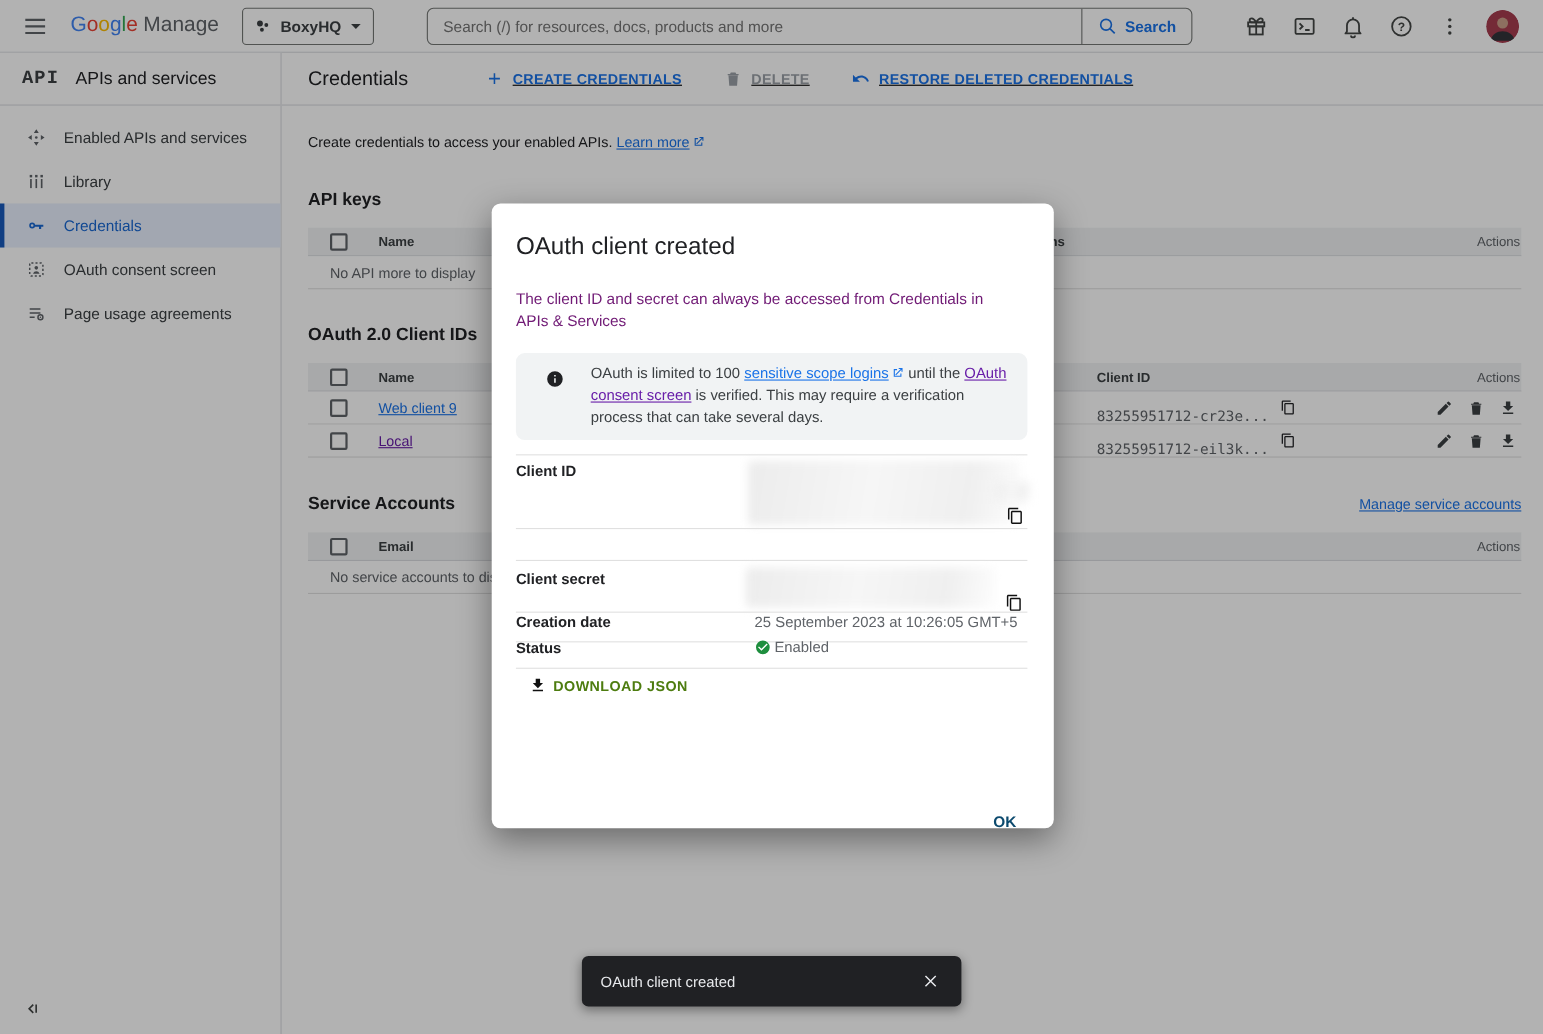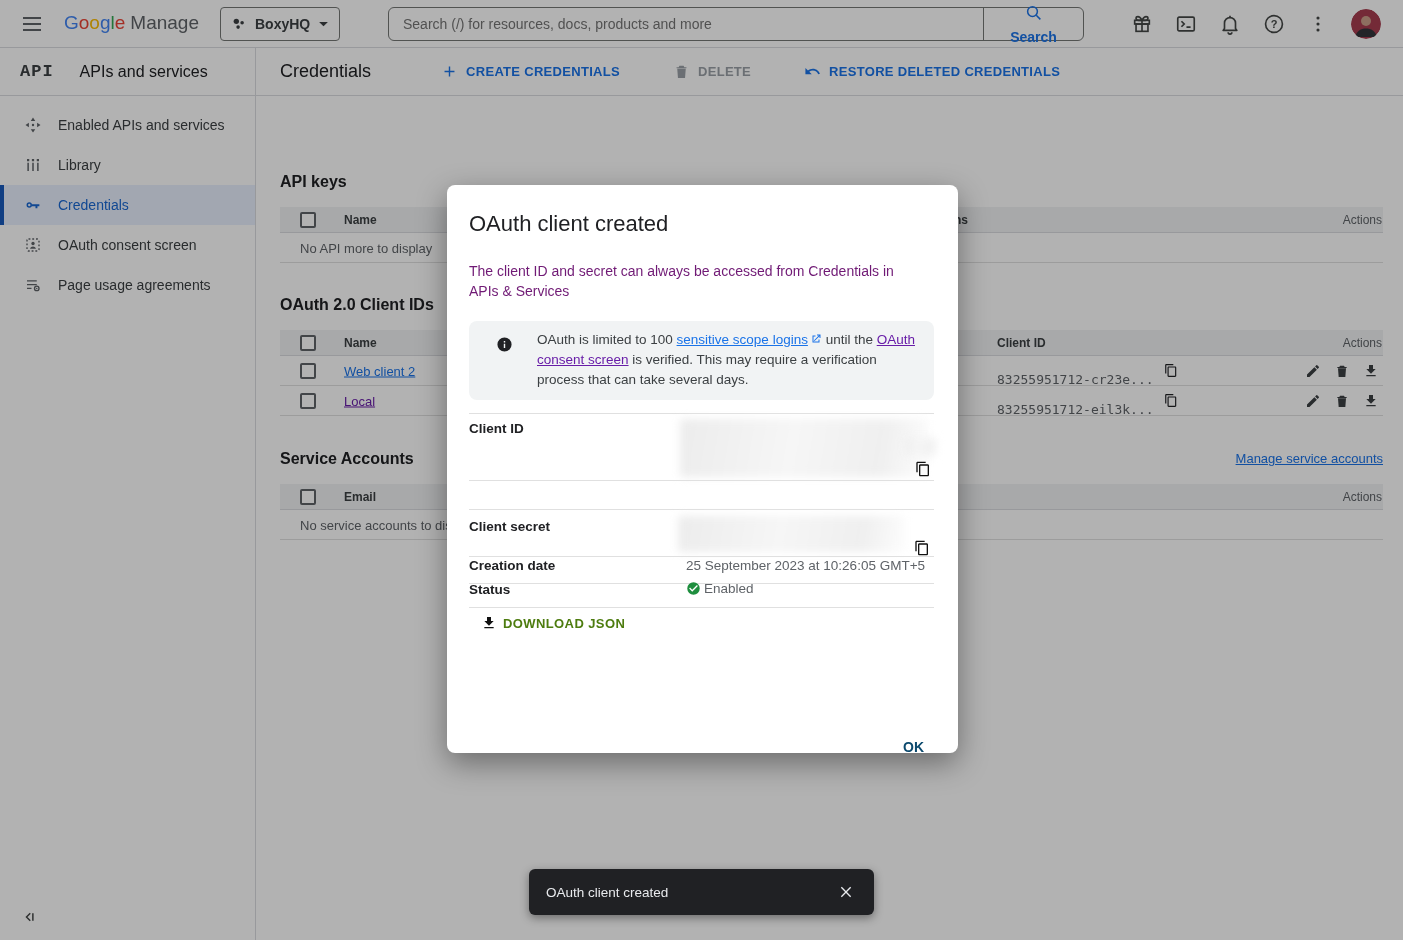--- a/index.html
+++ b/index.html
@@ -17,47 +17,47 @@
   .tb-logo .cloud { color:#5f6368; margin-left:5px; }
   .tb-project { position:absolute; left:220px; top:7px; height:34px; min-width:118px;
     border:1px solid #747775; border-radius:4px; display:flex; align-items:center; gap:8px;
     padding:0 10px; font-size:14px; color:#3c4043; font-weight:bold; cursor:pointer; background:#fff; }
   .tb-search { position:absolute; left:388px; top:7px; width:696px; height:34px;
     border:1px solid #747775; border-radius:6px; display:flex; align-items:center; background:#fff; }
   .tb-search input { flex:1; border:none; outline:none; font-size:14px; color:#5f6368;
     padding:0 14px; background:transparent; font-family:"Liberation Sans",sans-serif; }
   .tb-search-btn { width:100px; height:100%; border-left:1px solid #747775; display:flex;
     align-items:center; justify-content:center; gap:7px; color:#1a73e8; font-size:14px;
-    font-weight:bold; cursor:pointer;flex-direction:column; }
+    font-weight:bold; cursor:pointer; }
   .tb-icons { position:absolute; right:0; top:0; height:48px; display:flex; align-items:center; gap:22px; padding-right:22px; }
   .tb-icon { width:22px; height:22px; color:#444746; cursor:pointer; }
   .tb-avatar { width:30px; height:30px; border-radius:50%; overflow:hidden; cursor:pointer; }
 
   
   .sidebar { position:absolute; top:48px; left:0; width:256px; height:892px; background:#fff;
     border-right:1px solid #dadce0; z-index:1; }
-  .sb-header { height:48px; border-bottom:1px solid #dadce0; display:flex; align-items:center; padding-left:20px; gap:26px; }
+  .sb-header { height:48px; border-bottom:1px solid #dadce0; display:flex; align-items:center; padding-left:20px; gap:15px; }
   .sb-logo { font-family:"Liberation Mono","DejaVu Sans Mono",monospace; font-weight:bold;
     font-size:17px; color:#3c4043; letter-spacing:1px; }
   .sb-title { font-size:16px; color:#202124; }
   .sb-list { padding-top:9px; }
   .sb-item { height:40px; display:flex; align-items:center; padding-left:24px; gap:16px;
     font-size:14px; color:#3c4043; cursor:pointer; position:relative; }
   .sb-icon { width:18px; height:18px; color:#5f6368; flex:0 0 18px; }
   .sb-item.selected { background:#e8f0fe; color:#1967d2; }
   .sb-item.selected .sb-icon { color:#1967d2; }
   .sb-item.selected::before { content:""; position:absolute; left:0; top:0; bottom:0; width:4px; background:#185abc; }
   .sb-collapse { position:absolute; left:22px; bottom:14px; width:18px; height:18px; color:#444746; cursor:pointer; }
 
   
   .content { position:absolute; top:48px; left:256px; width:1147px; height:892px; background:#fff; }
   .c-header { position:absolute; top:0; left:0; right:0; height:48px; border-bottom:1px solid #dadce0;
     display:flex; align-items:center; }
   .c-title { font-size:18px; color:#202124; margin-left:24px; }
-  .c-actions { display:flex; align-items:center; margin-left:70px; gap:53px; }
+  .c-actions { display:flex; align-items:center; margin-left:70px; gap:38px;text-decoration:underline; }
   .btn-text { display:flex; align-items:center; gap:8px; font-size:13px; font-weight:bold;
     letter-spacing:.3px; cursor:pointer; background:none; border:none; font-family:"Liberation Sans",sans-serif; }
   .btn-text.blue { color:#1a73e8; }
   .btn-text.gray { color:#9aa0a6; cursor:default; }
   .btn-text .bicon { width:17px; height:17px; }
 
   .intro { position:absolute; top:74px; left:24px; font-size:13px; color:#202124; }
   .link { color:#1a73e8; text-decoration:underline; cursor:pointer; }
   .link.visited { color:#681da8; }
   .ext-icon { width:12px; height:12px; display:inline-block; vertical-align:-1px; margin-left:2px; color:#1a73e8; }
@@ -299,20 +299,26 @@
         <span class="bicon">
           <svg viewBox="0 0 24 24" width="17" height="17" fill="currentColor">
               <path d="M12.5 8c-2.65 0-5.05.99-6.9 2.6L2 7v9h9l-3.62-3.62A8.9 8.9 0 0112.5 10.5c3.54 0 6.55 2.31 7.6 5.5l2.37-.78C21.08 11.03 17.15 8 12.5 8z"></path>
             </svg>
         </span>
         <span>RESTORE DELETED CREDENTIALS</span>
       </button>
     </div>
   </div>
 
+  <div class="intro">
+    <span>Create credentials to access your enabled APIs.</span>
+    <span class="link">Learn more</span><span class="ext-icon"><svg viewBox="0 0 24 24" width="12" height="12" fill="currentColor">
+          <path d="M14 3h7v7h-2V6.4l-9.8 9.8-1.4-1.4L17.6 5H14V3zM5 5h6v2H7v10h10v-4h2v6H5V5z"></path>
+        </svg></span>
+  </div>
 
   <h2 class="section-h2" id="h-apikeys">API keys</h2>
   <div class="tbl" id="tbl-apikeys">
     <div class="t-head">
       <div class="cell-check"></div>
       <span class="cell-name">Name</span>
       <span class="cell-restr">Restrictions</span>
       <span class="cell-actions-h">Actions</span>
     </div>
     <div class="t-row">
@@ -323,21 +329,21 @@
   <h2 class="section-h2" id="h-oauth">OAuth 2.0 Client IDs</h2>
   <div class="tbl" id="tbl-oauth">
     <div class="t-head">
       <div class="cell-check"></div>
       <span class="cell-name">Name</span>
       <span class="cell-clientid">Client ID</span>
       <span class="cell-actions-h">Actions</span>
     </div>
     <div class="t-row">
       <div class="cell-check"></div>
-      <span class="cell-name"><a class="link row-link">Web client 2</a></span>
+      <span class="cell-name"><a class="link row-link">Web client 9</a></span>
       <div class="cid-wrap">
         <span class="mono">83255951712-cr23e...</span>
         <span class="copy-icon">
           <svg viewBox="0 0 24 24" width="14" height="14" fill="currentColor">
               <path d="M16 1H4c-1.1 0-2 .9-2 2v14h2V3h12V1zm3 4H8c-1.1 0-2 .9-2 2v14c0 1.1.9 2 2 2h11c1.1 0 2-.9 2-2V7c0-1.1-.9-2-2-2zm0 16H8V7h11v14z"></path>
             </svg>
         </span>
       </div>
       <div class="row-actions">
         <span class="act-icon">

